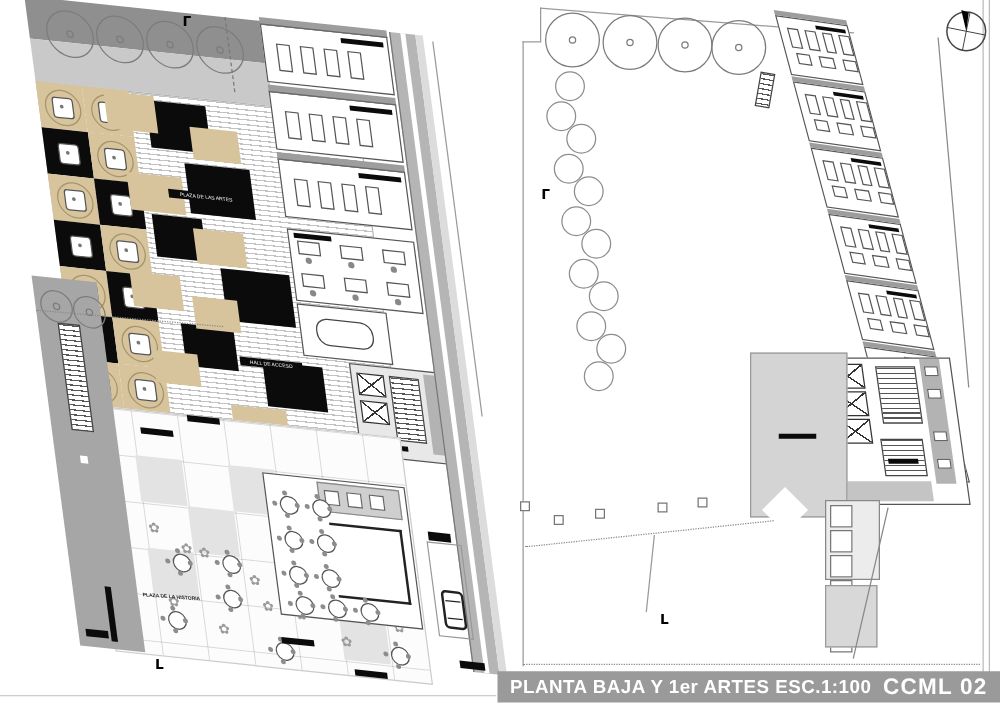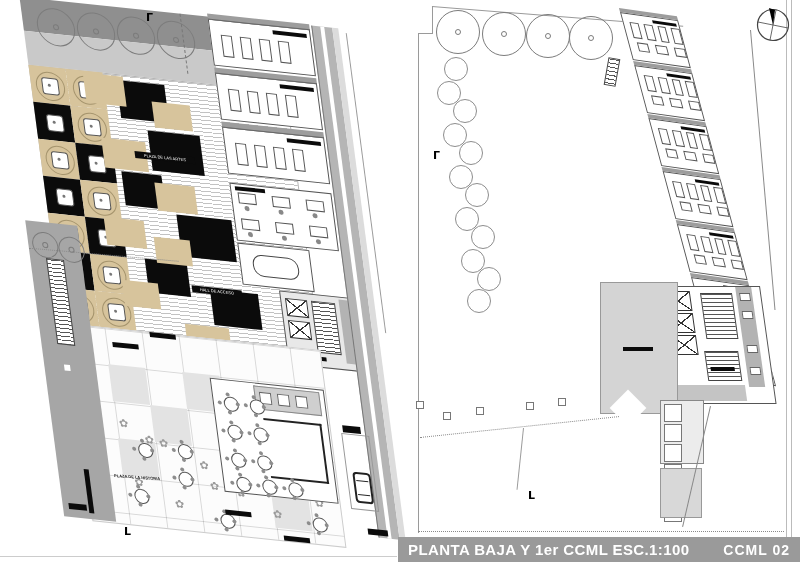--- a/index.html
+++ b/index.html
@@ -96,21 +96,21 @@
     white-space:nowrap;overflow:hidden;text-align:center;padding:0 2px}
   .microdark{position:absolute;font-size:4px;line-height:5px;color:#222;white-space:nowrap;font-weight:700}
   .mark{position:absolute;font-weight:700;color:#000;font-size:11px;line-height:1;
     font-family:"DejaVu Sans",sans-serif}
 
   
   .titlebar{position:absolute;left:398px;top:537px;width:402px;height:25px;background:#9a9a9a;
     display:flex;align-items:center;justify-content:space-between;padding:0 10px;box-sizing:border-box;
     color:#fff;font-weight:700}
   .tb-title{font-size:15px;letter-spacing:.4px}
-  .tb-code{font-size:14px;letter-spacing:1px}
+  .tb-code{font-size:18px;letter-spacing:1px}
 
   .storage{position:absolute;display:flex;flex-wrap:wrap;gap:2px;padding:3px;box-sizing:border-box;
     border:1px solid #888;background:#ececec}
   .scell{width:16px;height:16px;border:1px solid #777;background:#fff}
 </style>
 </head>
 <body>
 
 <div class="stage">
 
@@ -568,17 +568,17 @@
       <circle cx="21" cy="25" r="15.5" fill="none" stroke="#444" stroke-width="1.2"></circle>
       <line x1="6" y1="22" x2="36" y2="28" stroke="#444" stroke-width="0.8"></line>
       <line x1="18" y1="40" x2="24" y2="10" stroke="#444" stroke-width="0.8"></line>
       <path d="M21 25 L17 8 L23 10 Z" fill="#000"></path>
     </svg>
   </div>
 
   <div class="mark" style="left:433px;top:150px">Γ</div>
 
   <div class="titlebar">
-    <span class="tb-title">PLANTA BAJA Y 1er CCML  ESC.1:100</span>
+    <span class="tb-title">PLANTA BAJA Y 1er ARTES  ESC.1:100</span>
     <span class="tb-code">CCML 02</span>
   </div>
 
 </div>
 
 </body></html>

